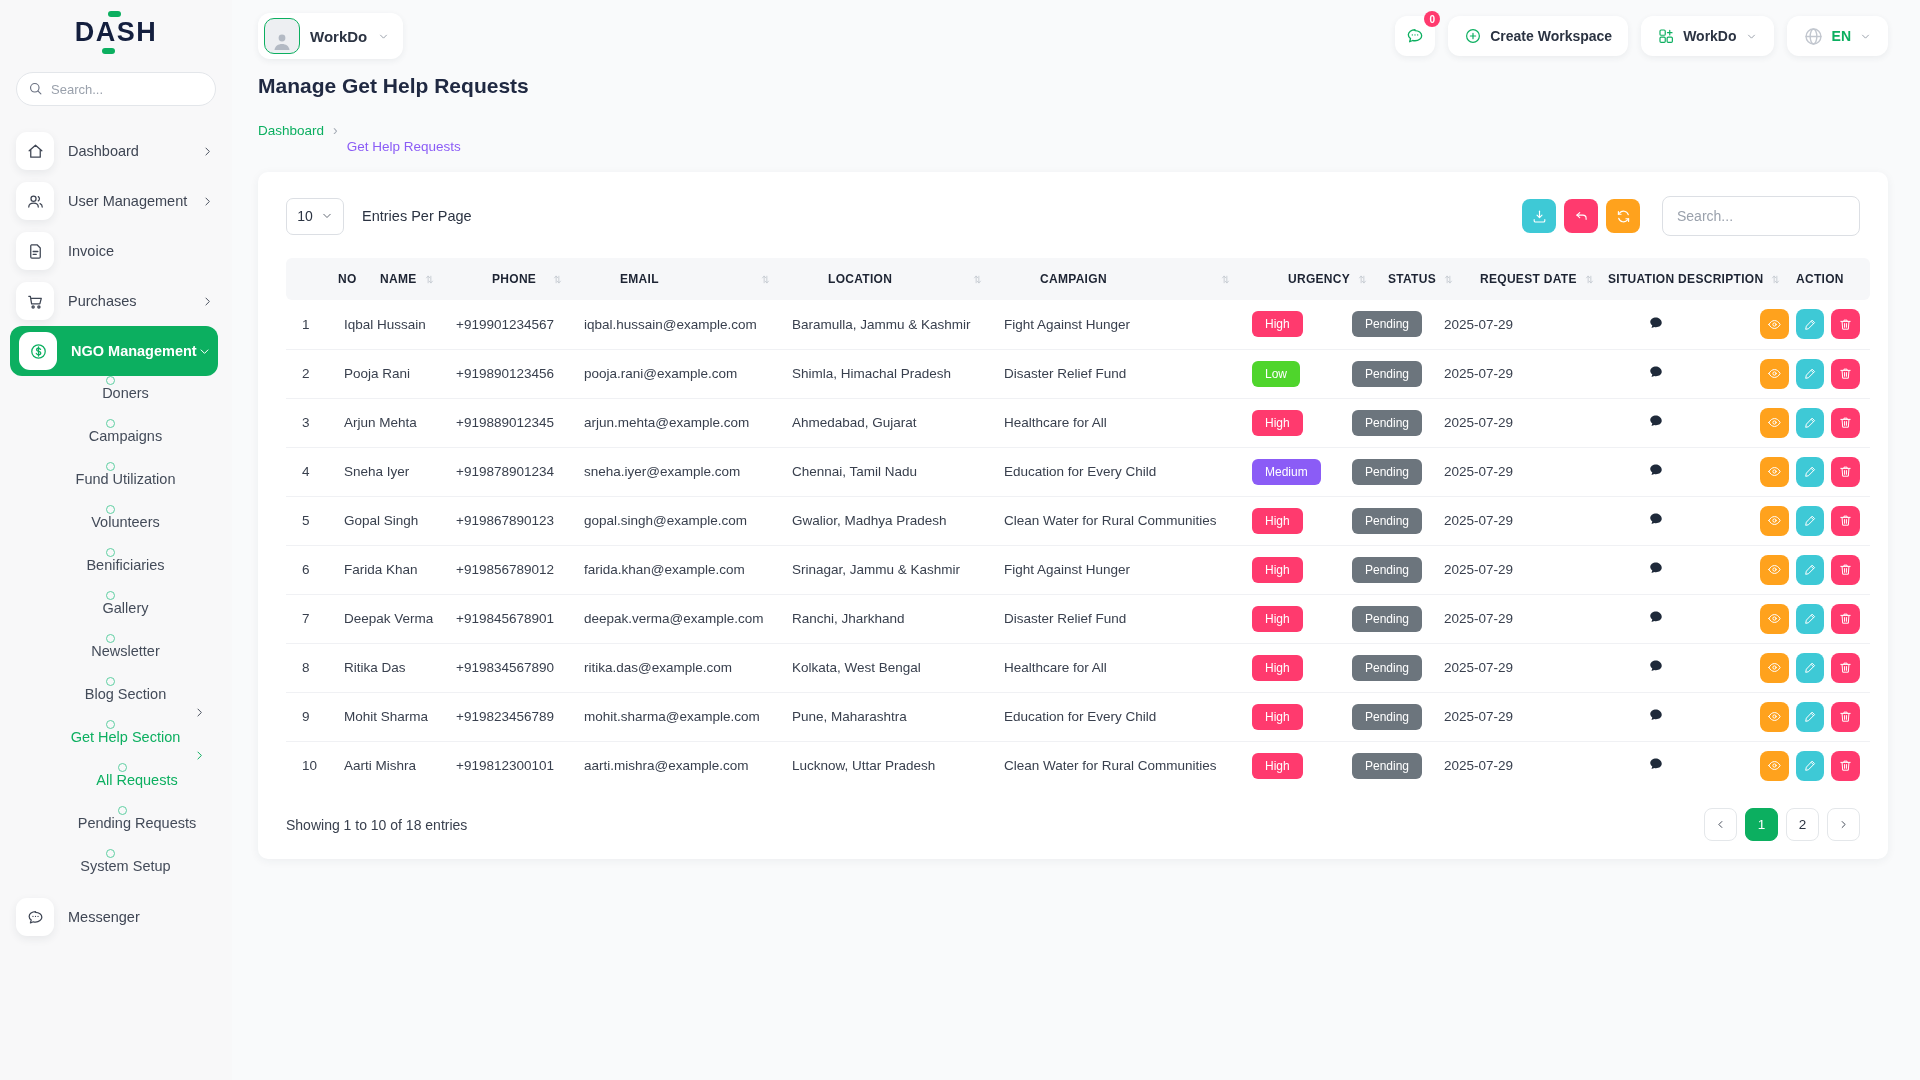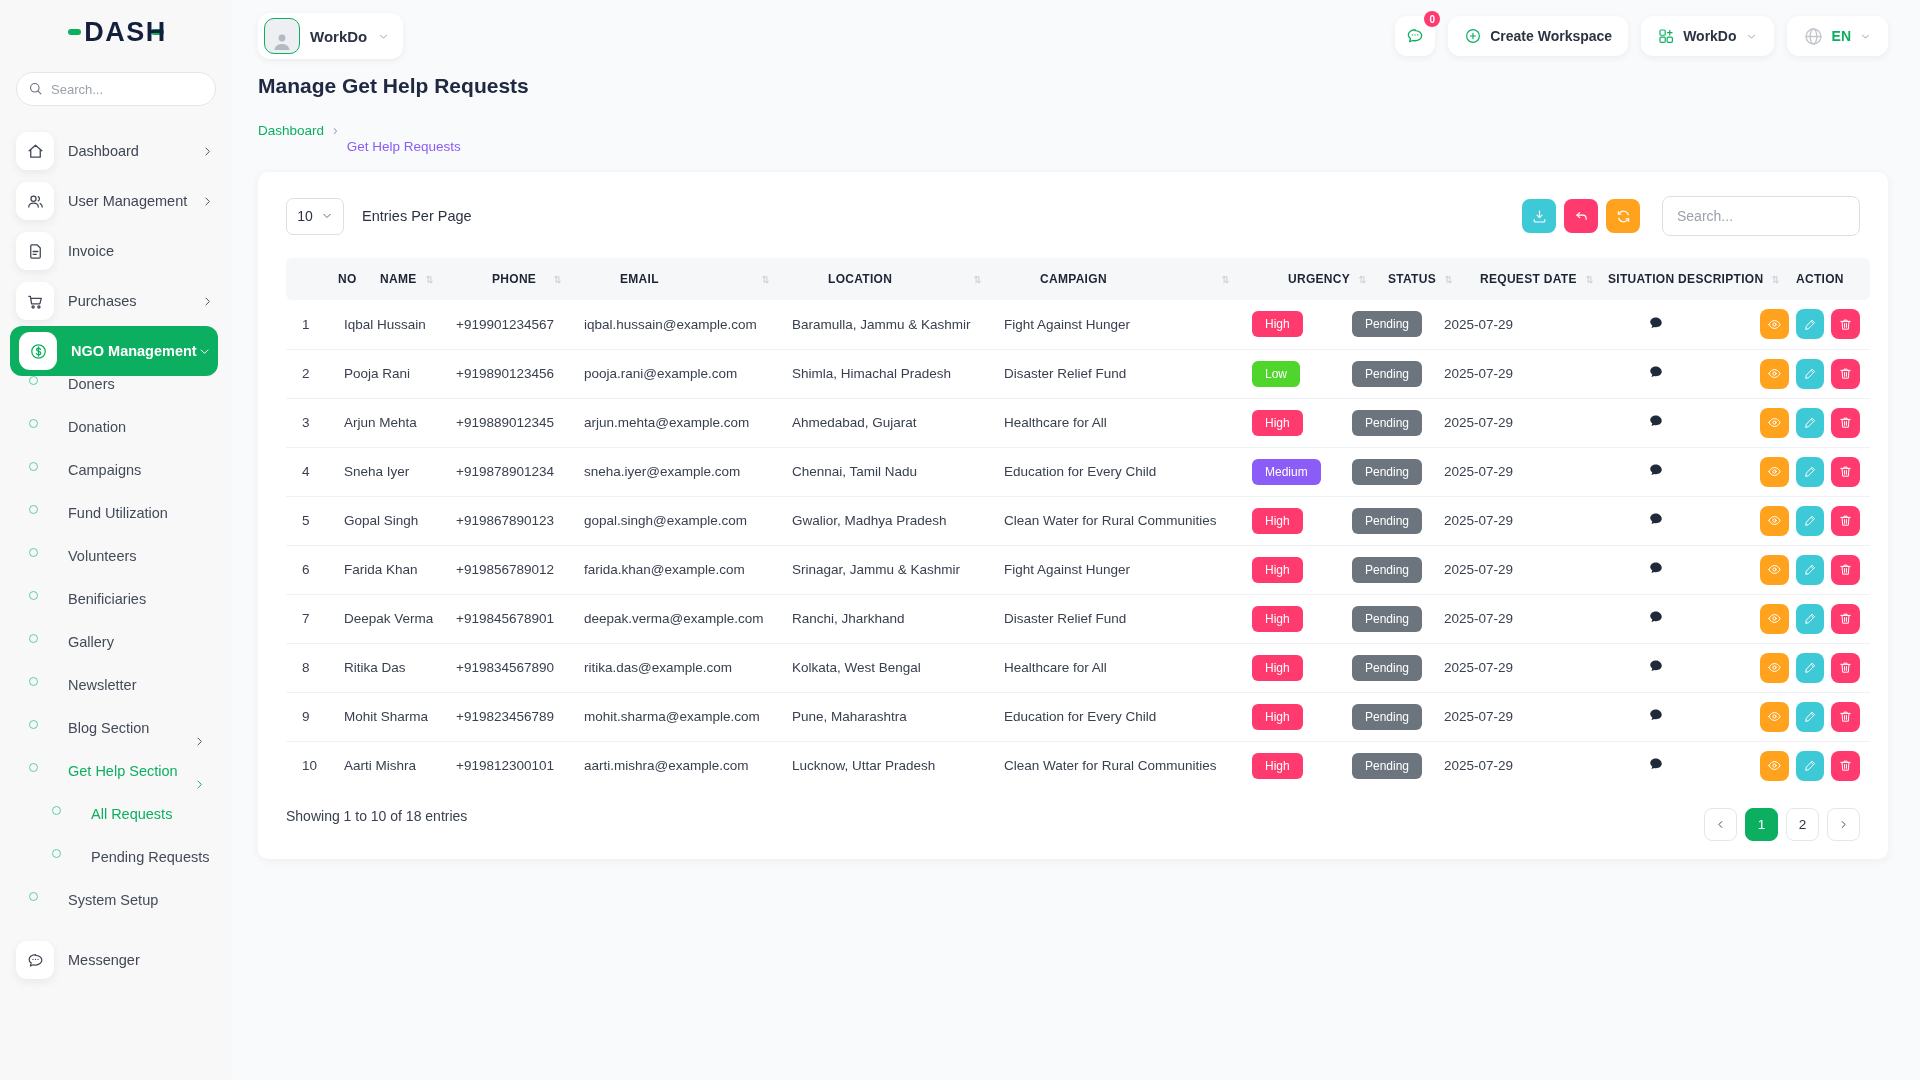--- a/index.html
+++ b/index.html
@@ -6,21 +6,21 @@
   html,body { margin:0; padding:0; }
   body {
     width:1920px; height:1080px; overflow:hidden;
     background:#f9fafb; color:#2b3342;
     font-family:"Liberation Sans", sans-serif;
   }
   .app { display:flex; width:100%; height:100%; }
 
   
   .sidebar { width:232px; min-width:232px; height:100%; background:#f8f8f9; display:flex; flex-direction:column; }
-  .logo { height:60px; display:flex; align-items:center; justify-content:center; padding-top:4px; }
+  .logo { height:60px; display:flex; align-items:center; justify-content:center; padding-top:4px;flex-direction:column; }
   .logo-bar { width:13px; height:6px; border-radius:3px; background:var(--primary); }
   .logo-bar.b1 { margin-right:3px; }
   .logo-bar.b2 { margin-left:-16px; }
   .logo-text { font-size:27px; font-weight:800; color:#141f3e; letter-spacing:1.5px; position:relative; z-index:1; }
   .side-search { margin:12px 16px 20px; position:relative; }
   .side-search input {
     width:100%; height:34px; border:1px solid #e3e6ea; border-radius:17px; background:#fff;
     padding:0 12px 0 34px; font-size:13px; color:#5b6472; outline:none;
     font-family:"Liberation Sans", sans-serif;
   }
@@ -31,21 +31,21 @@
   .nav-ic { width:38px; height:38px; min-width:38px; background:#fff; border-radius:11px;
     box-shadow:0 3px 8px rgba(40,50,70,.08); display:flex; align-items:center; justify-content:center; color:#3f4654; }
   .nav-ic svg { width:19px; height:19px; }
   .nav-label { margin-left:14px; font-size:14.5px; font-weight:500; flex:1; white-space:nowrap; }
   .nav-chev { width:16px; color:#4c5360; display:flex; align-items:center; }
   .nav-chev svg { width:15px; height:15px; }
   .nav-item.active { background:var(--primary); border-radius:12px; margin:0 14px 0 10px; padding:0 12px 0 9px; color:#fff; }
   .nav-item.active .nav-ic { color:var(--primary); box-shadow:none; }
   .nav-item.active .nav-label { font-weight:700; }
   .nav-item.active .nav-chev { color:#fff; }
-  .nav-sub, .nav-subsub { display:flex; height:43px; font-size:14px; color:#434b59; cursor:pointer; }
+  .nav-sub, .nav-subsub { display:flex; align-items:center; height:43px; font-size:14px; color:#434b59; cursor:pointer;flex-direction:column; }
   .nav-sub { padding:0 24px 0 29px; }
   .nav-subsub { padding:0 24px 0 52px; }
   .bullet { width:9px; height:9px; min-width:9px; border:1.5px solid #5ecfa2; border-radius:50%; margin-right:16px; }
   .nav-sub.active, .nav-subsub.active { color:var(--primary); font-weight:700; }
   .nav-sub .nav-chev, .nav-subsub .nav-chev { margin-left:auto; }
   .nav-sub.active .nav-chev { color:var(--primary); }
 
   
   .main { flex:1; display:flex; flex-direction:column; padding:0 32px 0 26px; overflow:hidden; }
   .topbar { height:62px; display:flex; align-items:center; justify-content:space-between; padding-top:10px; }
@@ -113,21 +113,21 @@
   .act { width:30px; height:30px; border-radius:8px; border:none; color:#fff;
     display:flex; align-items:center; justify-content:center; cursor:pointer; padding:0; }
   .act svg { width:15px; height:15px; }
   .act-view { background:var(--warning); }
   .act-edit { background:var(--info); }
   .act-del  { background:var(--danger); }
   .tool-export { background:var(--info); }
   .tool-reset  { background:var(--danger); }
   .tool-refresh{ background:var(--warning); }
 
-  .card-foot { display:flex; align-items:flex-start; justify-content:space-between; margin-top:18px; }
+  .card-foot { display:flex; align-items:center; justify-content:space-between; margin-top:18px; }
   .summary { font-size:14px; color:#39404e; }
   .pager { display:flex; gap:8px; }
   .page-btn { min-width:33px; height:33px; border:1px solid #e4e7ea; background:#fff; border-radius:8px;
     display:flex; align-items:center; justify-content:center; font-size:13.5px; color:#2b3342; cursor:pointer; }
   .page-btn svg { width:13px; height:13px; }
   .page-btn.active { background:var(--primary); border-color:var(--primary); color:#fff; }
 
   svg.ln { fill:none; stroke:currentColor; stroke-width:1.6; stroke-linecap:round; stroke-linejoin:round; }
 </style>
 </head>
@@ -216,24 +216,20 @@
           <span class="nav-label">NGO Management</span>
           <span class="nav-chev">
             <svg class="ln" viewBox="0 0 24 24">
               <path d="M6.5 9.5 12 15l5.5-5.5"></path>
             </svg>
           </span>
         </div>
         <div class="nav-sub">
           <span class="bullet"></span>
           <span class="nav-label">Doners</span>
-        </div>
-        <div class="nav-sub">
-          <span class="bullet"></span>
-          <span class="nav-label">Donation</span>
         </div>
         <div class="nav-sub">
           <span class="bullet"></span>
           <span class="nav-label">Campaigns</span>
         </div>
         <div class="nav-sub">
           <span class="bullet"></span>
           <span class="nav-label">Fund Utilization</span>
         </div>
         <div class="nav-sub">

